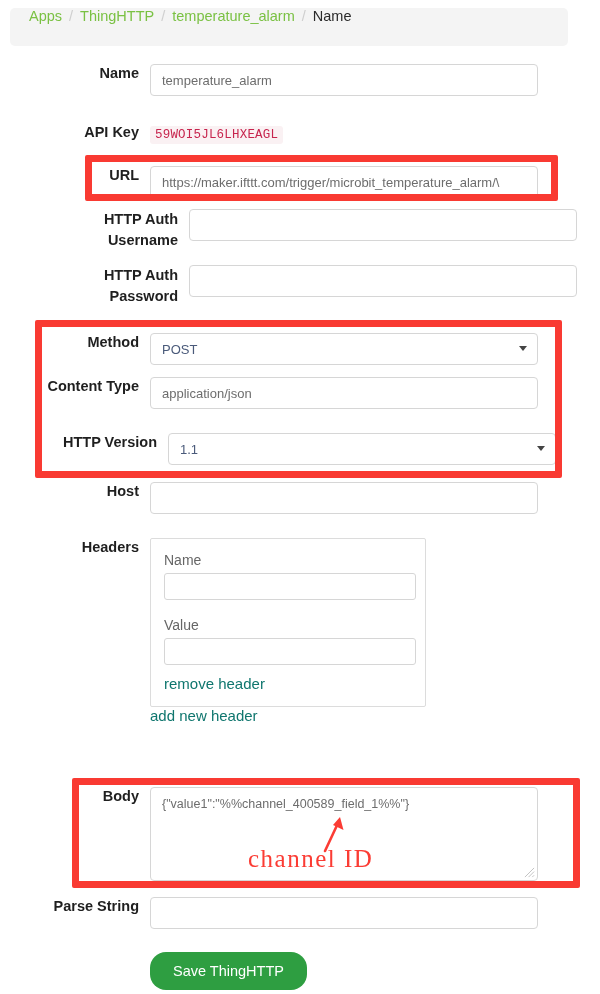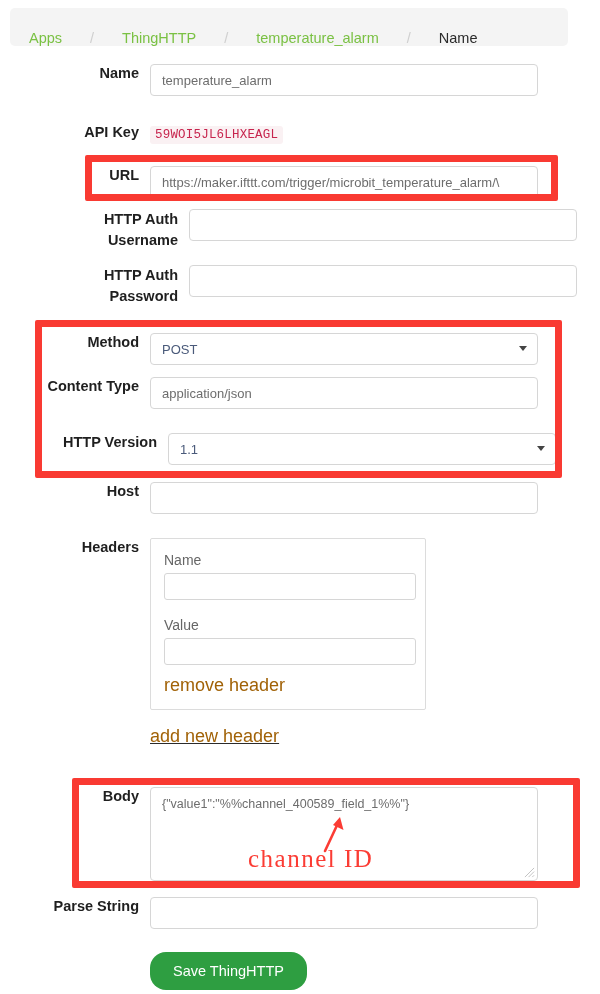--- a/index.html
+++ b/index.html
@@ -23,24 +23,23 @@
   
   .breadcrumb {
     position: absolute;
     left: 10px;
     top: 8px;
     width: 558px;
     height: 38px;
     background: #f4f4f4;
     border-radius: 5px;
     display: flex;
-    align-items: flex-end;
+    align-items: flex-start;
     padding-left: 19px;
     font-size: 14.5px;
-    gap: 21px;
   }
   .crumb-link { color: #7ac143; text-decoration: none; }
   .crumb-sep { color: #cfcfcf; margin: 0 7px; }
   .crumb-current { color: #2b2b2b; }
 
   
   .row {
     position: absolute;
     left: 0;
     width: 600px;
@@ -132,22 +131,22 @@
     background: #fff;
     outline: none;
     display: block;
     margin-bottom: 17px;
     padding: 0 8px;
     font-family: "Liberation Sans", sans-serif;
     font-size: 13px;
   }
   .hdr-input.last { margin-bottom: 10px; }
   .link-green {
-    color: #a16207;
-    font-size: 18px;
+    color: #0f766e;
+    font-size: 15px;
     text-decoration: none;
     cursor: pointer;
   }
 
   
   .body-wrap { position: relative; width: 388px; }
   textarea.body {
     width: 388px;
     height: 94px;
     border: 1px solid #d6d6d6;
@@ -307,21 +306,21 @@
   <div class="row" style="top:538px;">
     <div class="lbl">Headers</div>
     <div class="ctl">
       <div class="headers-box">
         <div class="hdr-sub">Name</div>
         <input class="hdr-input" type="text" value="" style="">
         <div class="hdr-sub">Value</div>
         <input class="hdr-input last" type="text" value="" style="">
         <a class="link-green" href="#">remove header</a>
       </div>
-      <div style="margin-top:16px;text-decoration:underline;">
+      <div style="">
         <a class="link-green" href="#">add new header</a>
       </div>
     </div>
   </div>
 
   <div class="row" style="top:787px;">
     <div class="lbl">Body</div>
     <div class="ctl">
       <div class="body-wrap">
         <textarea class="body" style="">{"value1":"%%channel_400589_field_1%%"}</textarea>

